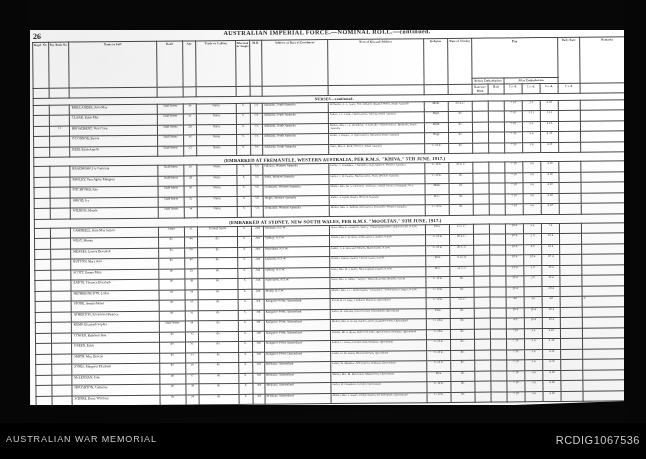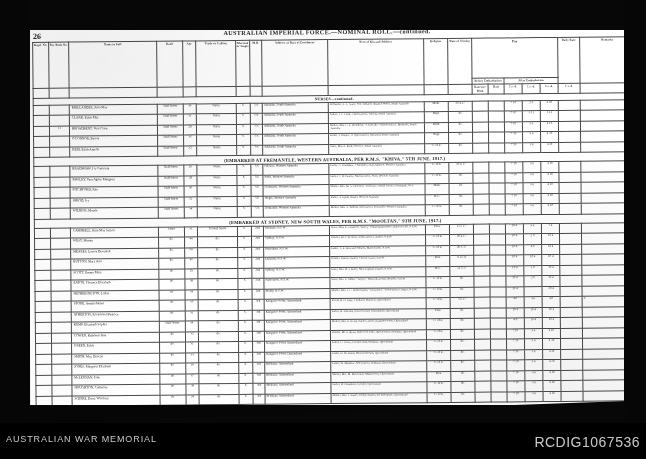--- a/index.html
+++ b/index.html
@@ -56,21 +56,21 @@
   .edgeT{position:absolute;left:0;top:0;width:646px;height:30px;background:#070707;}
   .edgeR{position:absolute;right:0;top:0;width:22px;height:459px;background:#060606;}
   .edgeB{position:absolute;left:0;bottom:36px;width:646px;height:18px;background:#060606;}
   .wedge{position:absolute;left:26px;bottom:36px;width:600px;height:22px;background:#070707;
     clip-path:polygon(0 100%,100% 0,100% 100%);}
 
   .footer{position:absolute;left:0;bottom:0;width:646px;height:36px;background:#000;}
   .footer .fl{position:absolute;left:6px;top:11px;font-family:"Liberation Sans",sans-serif;
     font-size:9px;letter-spacing:.9px;color:#c9c9c9;}
   .footer .fr{position:absolute;right:6px;top:11px;font-family:"Liberation Sans",sans-serif;
-    font-size:14px;letter-spacing:.5px;color:#c9c9c9;}
+    font-size:11px;letter-spacing:.5px;color:#c9c9c9;}
 
   .tinyref{position:absolute;right:8px;top:4px;font-family:"Liberation Sans",sans-serif;
     font-size:3.5px;color:#6a6a6a;}
 </style>
 </head>
 <body>
 
 <div id="root">
   <div class="surround"></div>
 

